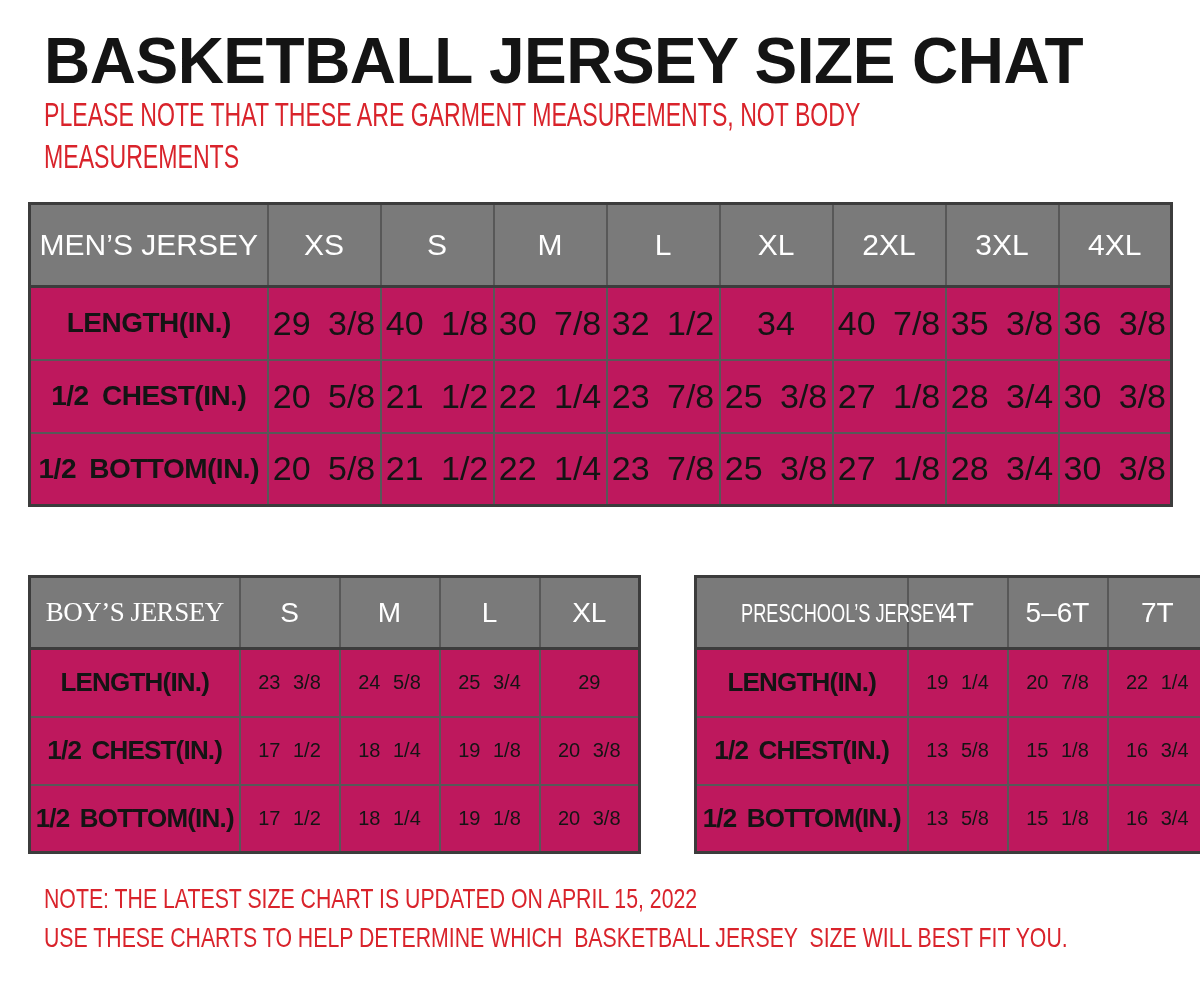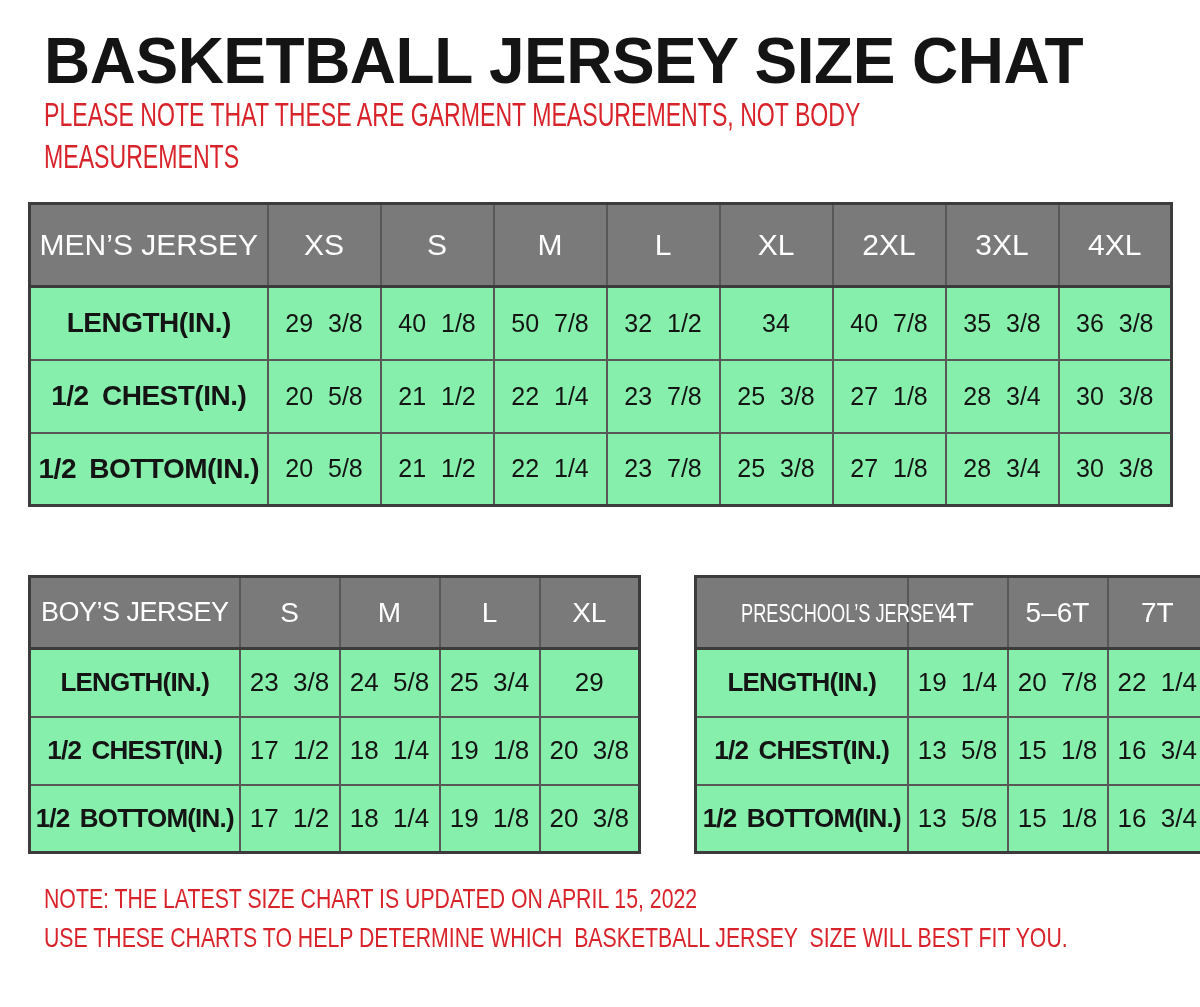--- a/index.html
+++ b/index.html
@@ -20,21 +20,21 @@
   }
   .footnote {
     position:absolute; left:44px; font-size:28px; color:var(--note_red);
     transform:scaleX(0.76); transform-origin:0 0; white-space:pre;
   }
   .fn1 { top:883px; }
   .fn2 { top:922px; }
 
   table.sizetable {
     position:absolute; border-collapse:collapse; table-layout:fixed;
-    border:3px solid var(--frame); background:#86efac;
+    border:3px solid var(--frame); background:#be185d;
   }
   .sizetable th, .sizetable td {
     border:2px solid var(--grid); padding:0;
     text-align:center; vertical-align:middle;
   }
   .sizetable thead th {
     background:var(--header_bg); color:var(--header_text);
     font-weight:normal; border-bottom:3px solid var(--frame);
     font-size:30px;
   }
@@ -43,29 +43,29 @@
   .men thead tr { height:83px; } .men tbody tr { height:73px; }
 
   .boys { left:28px; top:575px; width:610px; }
   .boys col.lab { width:210px; } .boys col.dat { width:100px; }
   .pre  { left:658px; top:575px; width:512px;margin-left:36px; }
   .pre col.lab { width:212px; } .pre col.dat { width:100px; }
   .small thead tr { height:72px; } .small tbody tr { height:68px; }
   .small thead th { font-size:28px; }
 
   .tlab { font-size:29px; }
-  .boys .tlab { font-size:27px; letter-spacing:-0.5px; }
+  .boys .tlab { font-size:27px; letter-spacing:-0.5px;font-family:Liberation Serif, serif; }
   .pre .tlab .squeeze {
     display:inline-block; transform:scaleX(0.70); white-space:nowrap;
     font-size:26px;
   }
   .rlab { font-weight:bold; font-size:28px; letter-spacing:-0.5px; word-spacing:6px; color:var(--text); }
   .small .rlab { font-size:26px; letter-spacing:-0.8px; word-spacing:4px; }
-  .val { font-size:25px; word-spacing:8px; color:var(--text); }
-  .small .val { font-size:26px; word-spacing:7px; }
+  .val { font-size:34px; word-spacing:8px; color:var(--text); }
+  .small .val { font-size:20px; word-spacing:7px; }
 </style>
 </head>
 <body>
 
 <div class="title">BASKETBALL JERSEY SIZE CHAT</div>
 <div class="subtitle">PLEASE NOTE THAT THESE ARE GARMENT MEASUREMENTS, NOT BODY MEASUREMENTS</div>
 
 <table class="sizetable men">
   <colgroup>
       <col class="lab">
@@ -89,21 +89,21 @@
       <th>2XL</th>
       <th>3XL</th>
       <th>4XL</th>
     </tr>
   </thead>
   <tbody>
     <tr>
       <td class="rlab">LENGTH(IN.)</td>
       <td class="val">29 3/8</td>
       <td class="val">40 1/8</td>
-      <td class="val">50 7/8</td>
+      <td class="val">30 7/8</td>
       <td class="val">32 1/2</td>
       <td class="val">34</td>
       <td class="val">40 7/8</td>
       <td class="val">35 3/8</td>
       <td class="val">36 3/8</td>
     </tr>
     <tr>
       <td class="rlab">1/2 CHEST(IN.)</td>
       <td class="val">20 5/8</td>
       <td class="val">21 1/2</td>

